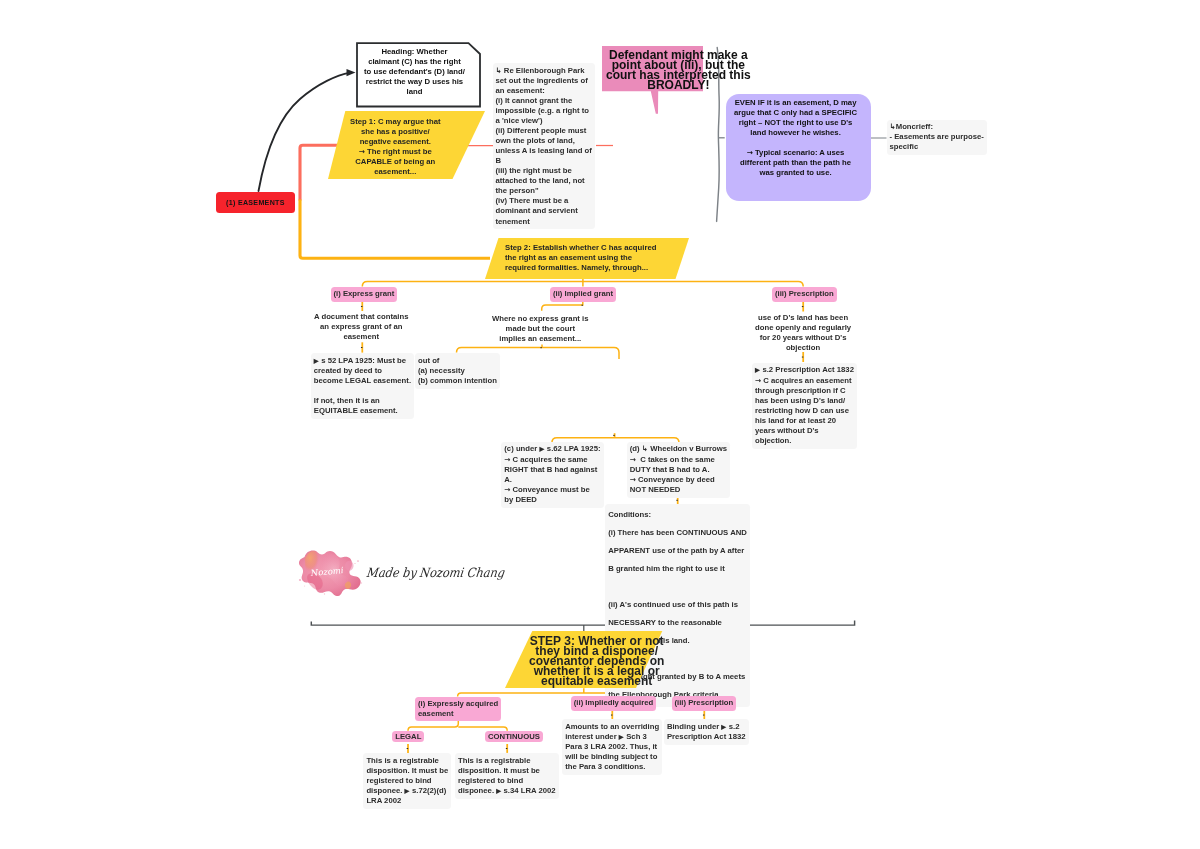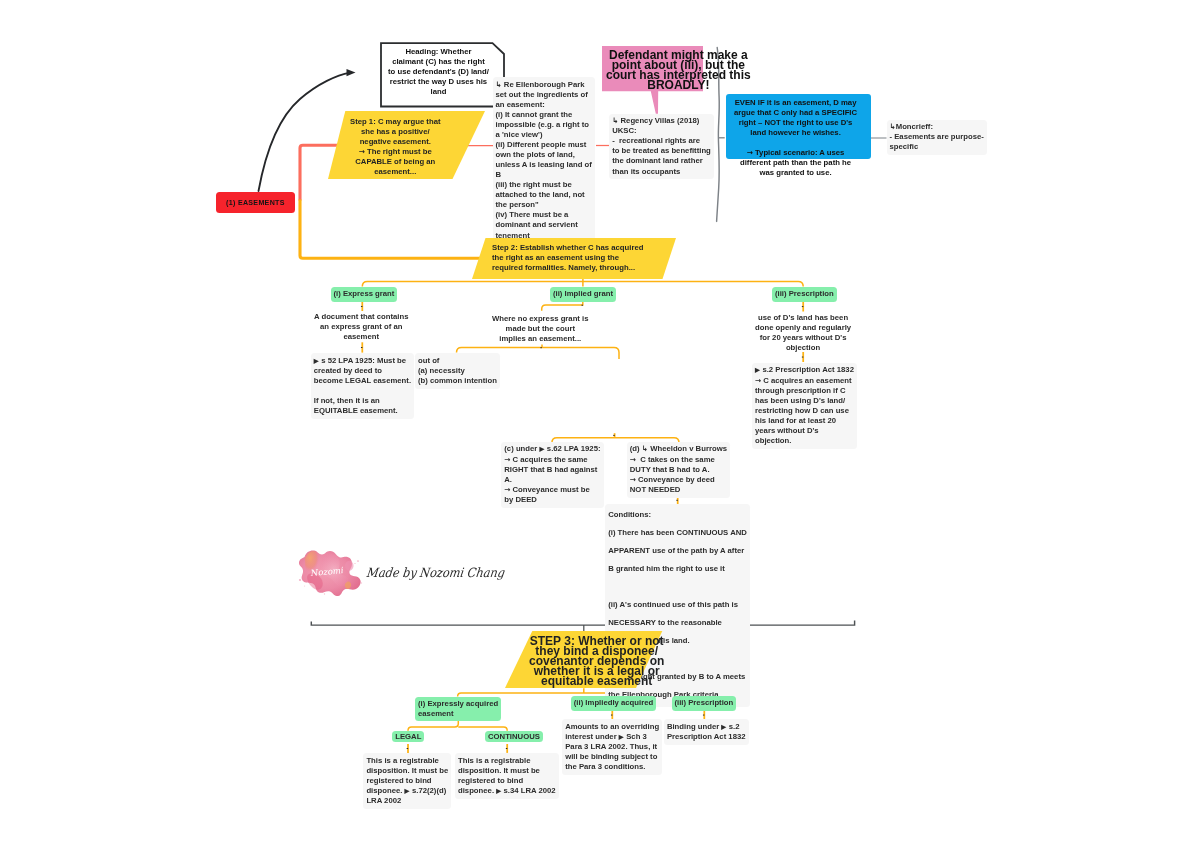--- a/index.html
+++ b/index.html
@@ -8,21 +8,21 @@
        font-family:"Liberation Sans",sans-serif;color:#26282b;
        -webkit-font-smoothing:antialiased;}
   #canvas{position:relative;width:1200px;height:849px;}
   .abs{position:absolute;}
   svg.lines{position:absolute;left:0;top:0;width:1200px;height:849px;overflow:visible;}
   .note{position:absolute;background:#f6f6f6;border-radius:3.5px;box-sizing:border-box;
         font-size:7.72px;line-height:10.05px;font-weight:bold;color:#2c2c2c;
         padding:2.8px 3px;white-space:pre;}
   .plain{position:absolute;font-size:7.72px;line-height:10.05px;font-weight:bold;
          color:#2c2c2c;text-align:center;white-space:pre;}
-  .chip{position:absolute;background:#86efac;border-radius:3.5px;box-sizing:border-box;
+  .chip{position:absolute;background:#f9a8d4;border-radius:3.5px;box-sizing:border-box;
         font-size:7.72px;line-height:10.05px;font-weight:bold;color:#2c2c2c;
         padding:2.6px 3px;text-align:center;white-space:pre;}
   .g-arrow{font-family:"DejaVu Sans",sans-serif;font-size:7.4px;letter-spacing:-.1px;}
   .g-hook{font-family:"DejaVu Sans",sans-serif;font-size:7.4px;}
   .g-tri{font-size:6.3px;letter-spacing:.4px;}
 </style>
 </head>
 <body>
 
 <div id="canvas">
@@ -93,21 +93,21 @@
     <rect x="610.95" y="714.55" width="1.5" height="1.0" fill="#2c2c2c"></rect>
     <path d="M 704.3 711.0 L 704.3 719.0" stroke="#fdb213" stroke-width="1.75" stroke-linecap="butt"></path>
     <rect x="702.95" y="714.55" width="1.5" height="1.0" fill="#2c2c2c"></rect>
   </svg>
 
   <div class="abs" style="left:215.5px;top:192.2px;width:79.8px;height:21.2px;background:#f6232c;
               border-radius:3.5px;display:flex;align-items:center;justify-content:center;">
     <span style="font-size:7.1px;font-weight:bold;color:#141414;letter-spacing:.3px;">(1) EASEMENTS</span>
   </div>
 
-  <div class="abs" style="left:356px;top:42px;width:126px;height:57px;margin-left:24px;">
+  <div class="abs" style="left:356px;top:42px;width:126px;height:57px;">
     <svg width="126" height="66" viewBox="0 0 126 66">
       <path d="M1 1.2 H112.5 L124 12 V64.5 H1 Z" fill="#ffffff" stroke="#2b2d2f" stroke-width="1.8"></path>
     </svg>
     <div class="plain" style="left:8px;top:5px;font-size:7.72px;line-height:10.05px;
                 color:#111;text-align:center;">Heading: Whether
 claimant (C) has the right
 to use defendant's (D) land/
 restrict the way D uses his
 land</div>
   </div>
@@ -118,21 +118,21 @@
     </svg>
     <div class="plain" style="left:22px;top:6px;font-size:7.72px;line-height:10.05px;
                 color:#1f2123;text-align:center;">Step 1: C may argue that
 she has a positive/
 negative easement.
 <span class="g-arrow">→</span> The right must be
 CAPABLE of being an
 easement...</div>
   </div>
 
-  <div class="note" style="left:492.5px;top:77px;font-size:7.72px;line-height:10.05px;
+  <div class="note" style="left:492.5px;top:63px;font-size:7.72px;line-height:10.05px;
               padding:2.8px 3px;text-align:left;"><span class="g-hook">↳</span> Re Ellenborough Park
 set out the ingredients of
 an easement:
 (i) It cannot grant the
 impossible (e.g. a right to
 a 'nice view')
 (ii) Different people must
 own the plots of land,
 unless A is leasing land of
 B
@@ -147,46 +147,39 @@
     <svg width="101" height="69" viewBox="0 0 101 69">
       <path d="M0 0 H101 V45.2 H56.2 L56.0 67.8 L53.8 67.8 L48.8 45.2 H0 Z" fill="#ea8bba"></path>
     </svg>
     <div class="plain" style="left:4px;top:3.5px;font-size:12px;line-height:10.05px;
                 color:#111;text-align:center;">Defendant might make a
 point about (iii), but the
 court has interpreted this
 BROADLY!</div>
   </div>
 
-  <div class="note" style="left:609.2px;top:113.5px;font-size:7.72px;line-height:10.05px;
-              padding:2.8px 3px;text-align:left;"><span class="g-hook">↳</span> Regency Villas (2018)
-UKSC:
--  recreational rights are
-to be treated as benefitting
-the dominant land rather
-than its occupants</div>
-
-  <div class="abs" style="left:726px;top:94px;width:145px;height:65px;background:#0ea5e9;border-radius:3px;">
+
+  <div class="abs" style="left:726px;top:94px;width:145px;height:107px;background:#c4b5fd;border-radius:13px;">
     <div class="plain" style="left:8px;top:3.5px;font-size:7.72px;line-height:10.05px;
                 color:#111;text-align:center;">EVEN IF it is an easement, D may
 argue that C only had a SPECIFIC
 right – NOT the right to use D's
 land however he wishes.
 
 <span class="g-arrow">→</span> Typical scenario: A uses
 different path than the path he
 was granted to use.</div>
   </div>
 
   <div class="note" style="left:886.5px;top:119.5px;font-size:7.72px;line-height:10.05px;
               padding:2.8px 3px;text-align:left;"><span class="g-hook">↳</span>Moncrieff:
 - Easements are purpose-
 specific</div>
 
-  <div class="abs" style="left:472px;top:238px;width:205px;height:54px;">
+  <div class="abs" style="left:485px;top:238px;width:205px;height:54px;">
     <svg width="205" height="41" viewBox="0 0 205 41">
       <path d="M13.5 0 H204 L190.5 41 H0 Z" fill="#fdd635"></path>
     </svg>
     <div class="plain" style="left:20px;top:5px;font-size:7.72px;line-height:10.05px;
                 color:#1f2123;text-align:left;">Step 2: Establish whether C has acquired
 the right as an easement using the
 required formalities. Namely, through...</div>
   </div>
 
   <div class="chip" style="left:330.5px;top:286.5px;height:15px;">(i) Express grant</div>

